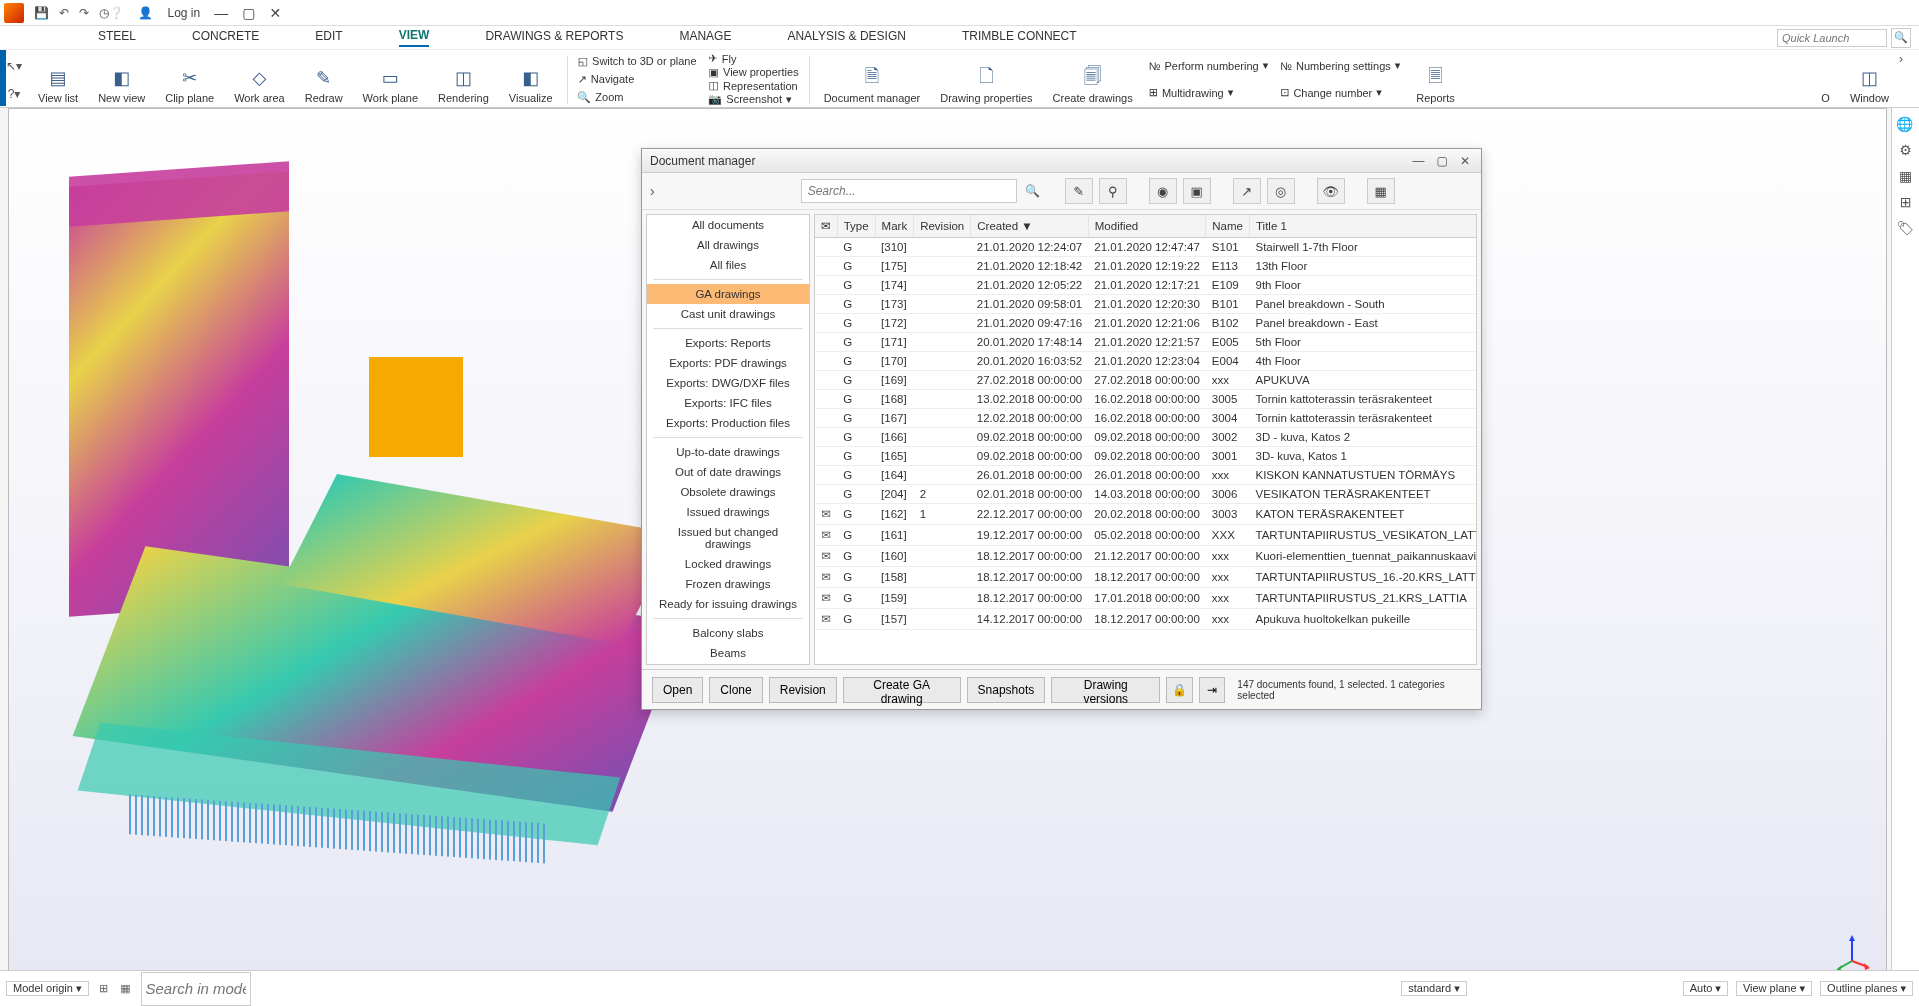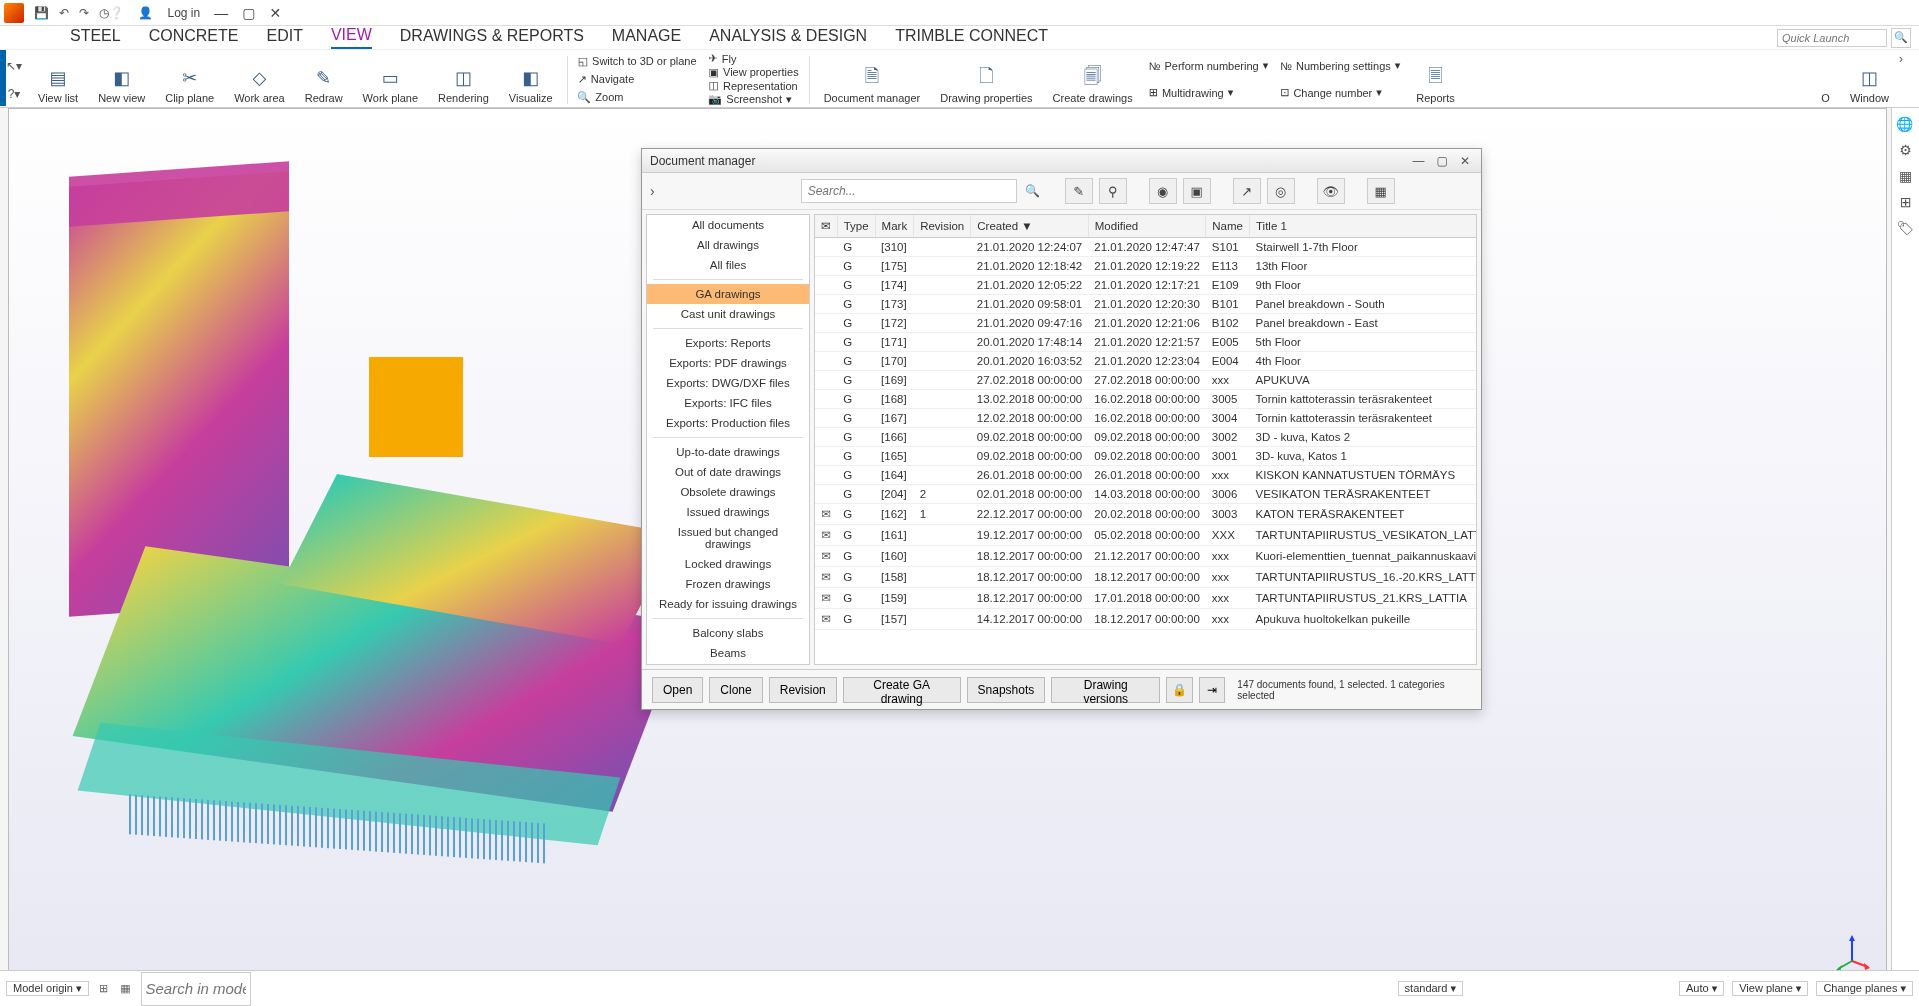--- a/index.html
+++ b/index.html
@@ -5,22 +5,22 @@
 * { box-sizing: border-box; margin: 0; padding: 0; font-family: "Segoe UI", Arial, sans-serif; }
 body { background: #f5f5f5; width: 1919px; height: 1006px; overflow: hidden; font-size: 12px; color: #333; }
 .titlebar { height: 26px; background: #fff; display: flex; align-items: center; border-bottom: 1px solid #ddd; }
 .titlebar .logo { width: 20px; height: 20px; margin: 0 4px; background: linear-gradient(135deg,#ff8800,#cc2200); border-radius: 2px; }
 .titlebar .tb-icons { display: flex; gap: 10px; margin-left: 6px; color: #555; }
 .titlebar .tb-icons span { cursor: pointer; }
 .titlebar .title { flex: 1; text-align: center; font-size: 12px; color: #444; }
 .titlebar .right { display: flex; align-items: center; gap: 14px; margin-right: 8px; color: #444; }
 .titlebar .right .winbtn { font-size: 14px; cursor: pointer; }
 .menubar { height: 24px; background: #fff; display: flex; align-items: center; padding-left: 70px; gap: 28px; border-bottom: 1px solid #eee; }
-.menubar .tab { font-size: 16px; color: #333; cursor: pointer; padding-bottom: 3px; }
-.menubar .tab.active { color: #a21caf; border-bottom: 2px solid #006bb3; }
+.menubar .tab { font-size: 12px; color: #333; cursor: pointer; padding-bottom: 3px; margin-left: 28px; }
+.menubar .tab.active { color: #0f766e; border-bottom: 2px solid #006bb3; font-weight: bold; }
 .menubar .ql { margin-left: auto; margin-right: 8px; display: flex; align-items: center; }
 .menubar .ql input { width: 110px; font-size: 11px; font-style: italic; border: 1px solid #ccc; padding: 2px 4px; }
 .menubar .ql .mag { width: 20px; height: 20px; border: 1px solid #ccc; margin-left: 4px; display: flex; align-items: center; justify-content: center; font-size: 11px; }
 .ribbon { height: 58px; background: #fff; display: flex; align-items: flex-start; border-bottom: 1px solid #ccc; padding-top: 2px; }
 .ribbon .side { width: 28px; height: 56px; display: flex; flex-direction: column; justify-content: space-around; align-items: center; color: #555; }
 .ribbon .blue { width: 6px; height: 56px; background: #0064ad; position: absolute; left: 0; top: 50px; }
 .ribbon .rbtn { display: flex; flex-direction: column; align-items: center; justify-content: flex-end; padding: 2px 10px; height: 54px; cursor: pointer; font-size: 11px; color: #333; }
 .ribbon .rbtn .ric { width: 24px; height: 24px; margin-bottom: 2px; display:flex; align-items:center; justify-content:center; font-size:18px; color:#3a5f8a; }
 .ribbon .small-group { display: flex; flex-direction: column; justify-content: space-around; height: 54px; padding: 0 6px; font-size: 11px; }
 .ribbon .small-group div { display: flex; align-items: center; gap: 4px; cursor: pointer; }
@@ -503,14 +503,14 @@
 <div class="statusbar">
   <div class="sbtn">Model origin ▾</div>
   <span class="sicn">⊞</span>
   <span class="sicn">▦</span>
   <input placeholder="Search in model" style="">
   <span class="sp"></span>
   <div class="sbtn">standard ▾</div>
   <span style="width:200px"></span>
   <div class="sbtn">Auto ▾</div>
   <div class="sbtn">View plane ▾</div>
-  <div class="sbtn">Change planes ▾</div>
+  <div class="sbtn">Outline planes ▾</div>
 </div>
 
 </body></html>

